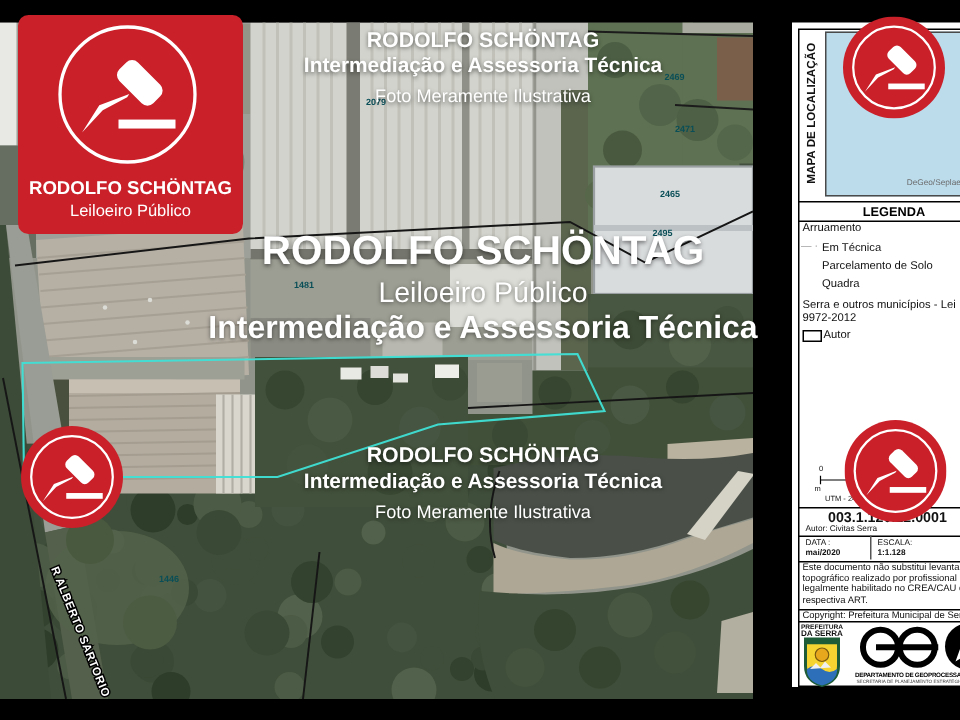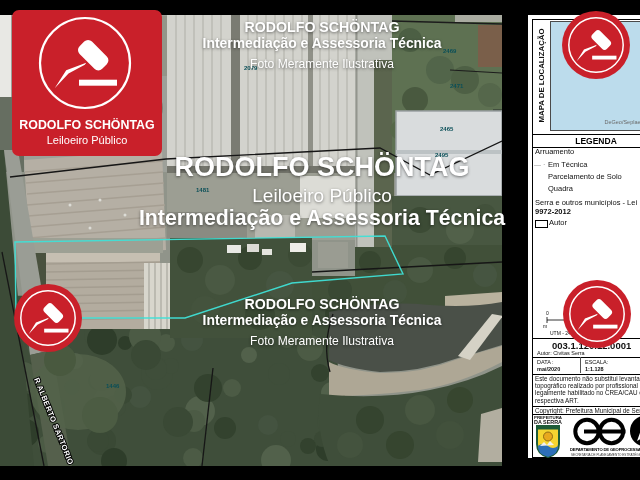--- a/index.html
+++ b/index.html
@@ -283,21 +283,21 @@
   <div class="abs" style="left:113px;top:72px;width:4px;height:4px;background:#c22"></div>
 
   <div class="abs" style="left:4px;top:119px;width:128px;height:12px;border-top:1px solid #000;border-bottom:1px solid #000;
        text-align:center;font-weight:bold;font-size:8.5px;line-height:12px">LEGENDA</div>
   <div class="sb" style="left:7px;top:132px;font-weight:normal;font-size:7.5px">Arruamento</div>
   <div class="sb" style="left:6px;top:146px;color:#9a9a9a;font-size:7px">— ·</div>
   <div class="sb" style="left:20px;top:145px;font-size:7.5px">Em Técnica</div>
   <div class="sb" style="left:20px;top:157px;font-size:7.5px">Parcelamento de Solo</div>
   <div class="sb" style="left:20px;top:169px;font-size:7.5px">Quadra</div>
   <div class="sb" style="left:7px;top:183px;font-weight:normal;font-size:7.5px">Serra e outros municípios - Lei</div>
-  <div class="sb" style="left:7px;top:192px;font-weight:bold;font-size:7.5px">9972-2012</div>
+  <div class="sb" style="left:7px;top:192px;font-weight:normal;font-size:7.5px">9972-2012</div>
   <div class="abs" style="left:6.5px;top:205px;width:11px;height:5.5px;border:1px solid #000;background:#fff"></div>
   <div class="sb" style="left:21px;top:203px;font-size:7.5px">Autor</div>
 
   <div class="sb" style="left:18px;top:295px;font-size:5px">0</div>
   <div class="sb" style="left:36px;top:295px;font-size:5px">10</div>
   <div class="sb" style="left:57px;top:295px;font-size:5px">20</div>
   <svg class="abs" style="left:18px;top:302px" width="50" height="6">
     <line x1="1" y1="3" x2="49" y2="3" stroke="#000" stroke-width="0.8"></line>
     <line x1="1" y1="0" x2="1" y2="6" stroke="#000" stroke-width="0.8"></line>
     <line x1="25" y1="0" x2="25" y2="6" stroke="#000" stroke-width="0.8"></line>

